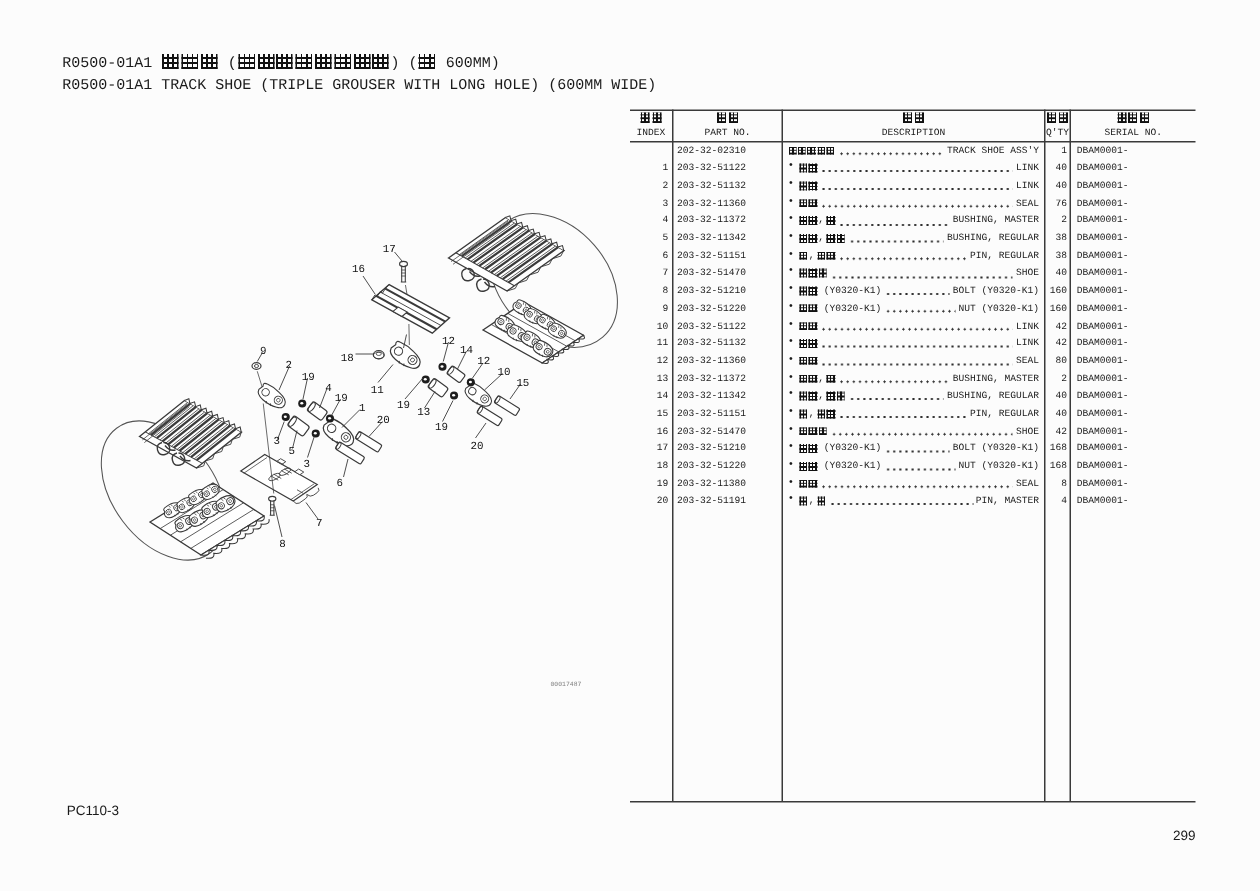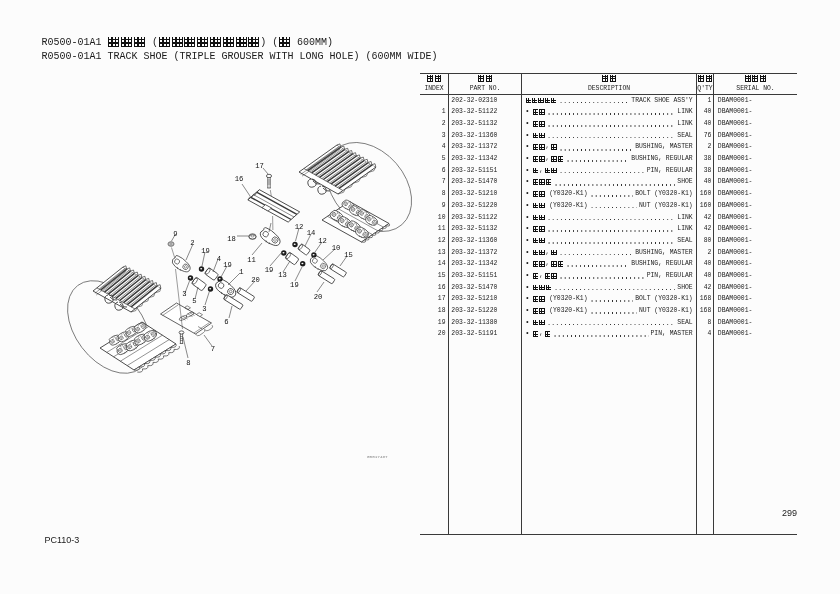--- a/index.html
+++ b/index.html
@@ -730,12 +730,12 @@
       <text x="194.5" y="302.8" class="co">5</text>
       <text x="204.5" y="311.3" class="co">3</text>
       <text x="226.5" y="324.3" class="co">6</text>
       <text x="212.8" y="350.5" class="co">7</text>
       <text x="188.4" y="364.6" class="co">8</text>
     </g>
     <text x="367" y="457.5" style="font:4.3px &quot;Liberation Mono&quot;,monospace;fill:#808080">00017487</text>
   </svg>
 
 <div class="ft" style="left:44.5px;top:534.5px">PC110-3</div>
-<div class="ft" style="right:43px;top:508px">299</div>
+<div class="ft" style="right:43px;top:552px">299</div>
 </body></html>

